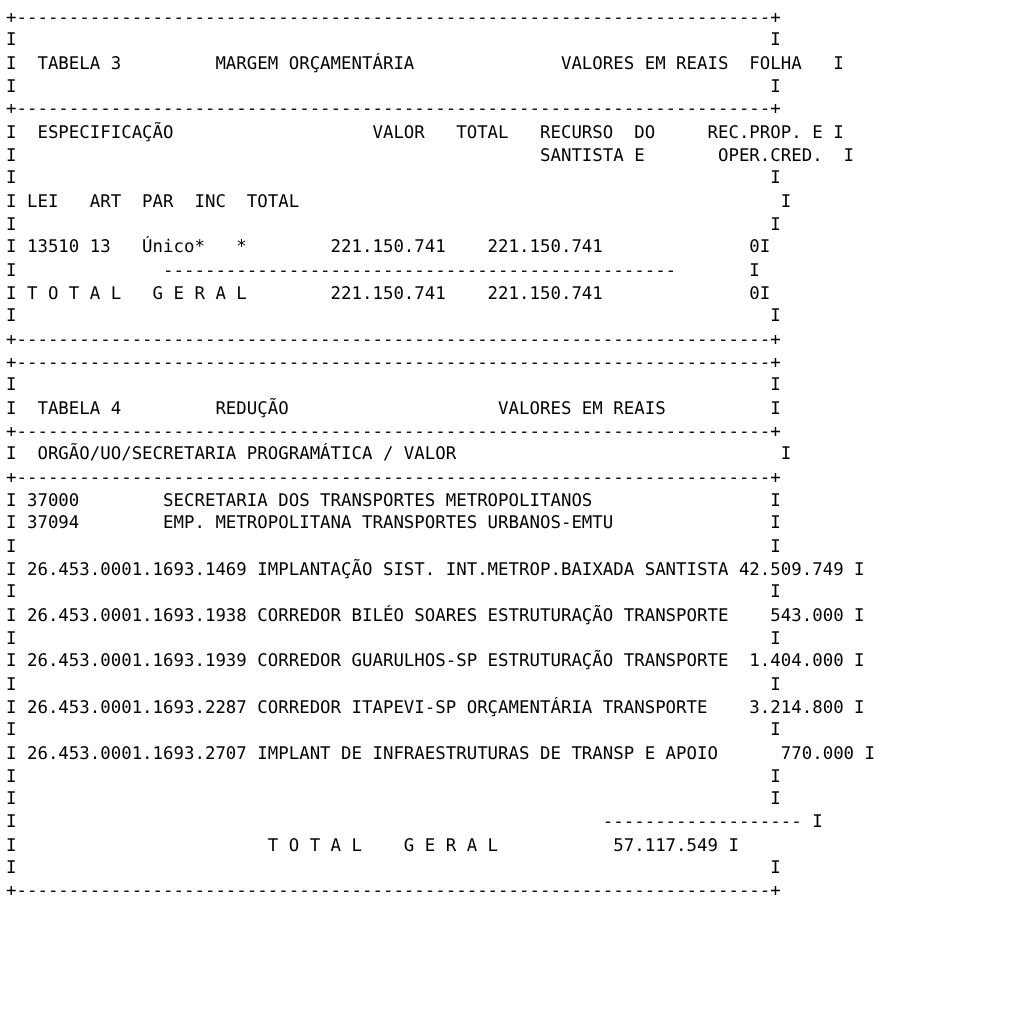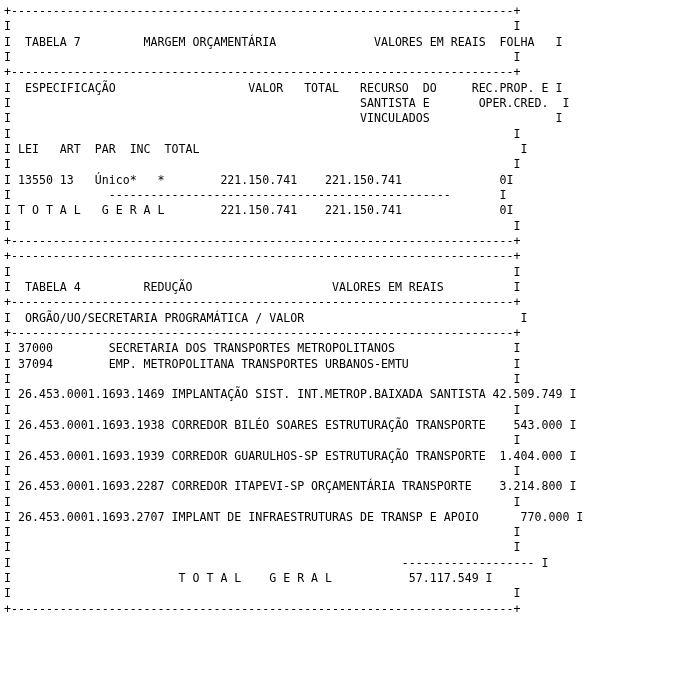--- a/index.html
+++ b/index.html
@@ -34,30 +34,29 @@
     padding-left: 4px;
   }
 </style>
 </head>
 <body>
 
 <div id="sheet">
   <div class="report">
       <pre class="line">+------------------------------------------------------------------------+</pre>
       <pre class="line">I                                                                        I</pre>
-      <pre class="line">I  TABELA 7         MARGEM ORÇAMENTÁRIA              VALORES EM REAIS  FOLHA   I</pre>
+      <pre class="line">I  TABELA 3         MARGEM ORÇAMENTÁRIA              VALORES EM REAIS  FOLHA   I</pre>
       <pre class="line">I                                                                        I</pre>
       <pre class="line">+------------------------------------------------------------------------+</pre>
       <pre class="line">I  ESPECIFICAÇÃO                   VALOR   TOTAL   RECURSO  DO     REC.PROP. E I</pre>
       <pre class="line">I                                                  SANTISTA E       OPER.CRED.  I</pre>
-      <pre class="line">I                                                  VINCULADOS                  I</pre>
       <pre class="line">I                                                                        I</pre>
       <pre class="line">I LEI   ART  PAR  INC  TOTAL                                              I</pre>
       <pre class="line">I                                                                        I</pre>
-      <pre class="line">I 13550 13   Único*   *        221.150.741    221.150.741              0I</pre>
+      <pre class="line">I 13510 13   Único*   *        221.150.741    221.150.741              0I</pre>
       <pre class="line">I              -------------------------------------------------       I</pre>
       <pre class="line">I T O T A L   G E R A L        221.150.741    221.150.741              0I</pre>
       <pre class="line">I                                                                        I</pre>
       <pre class="line">+------------------------------------------------------------------------+</pre>
       <pre class="line">+------------------------------------------------------------------------+</pre>
       <pre class="line">I                                                                        I</pre>
       <pre class="line">I  TABELA 4         REDUÇÃO                    VALORES EM REAIS          I</pre>
       <pre class="line">+------------------------------------------------------------------------+</pre>
       <pre class="line">I  ORGÃO/UO/SECRETARIA PROGRAMÁTICA / VALOR                               I</pre>
       <pre class="line">+------------------------------------------------------------------------+</pre>

